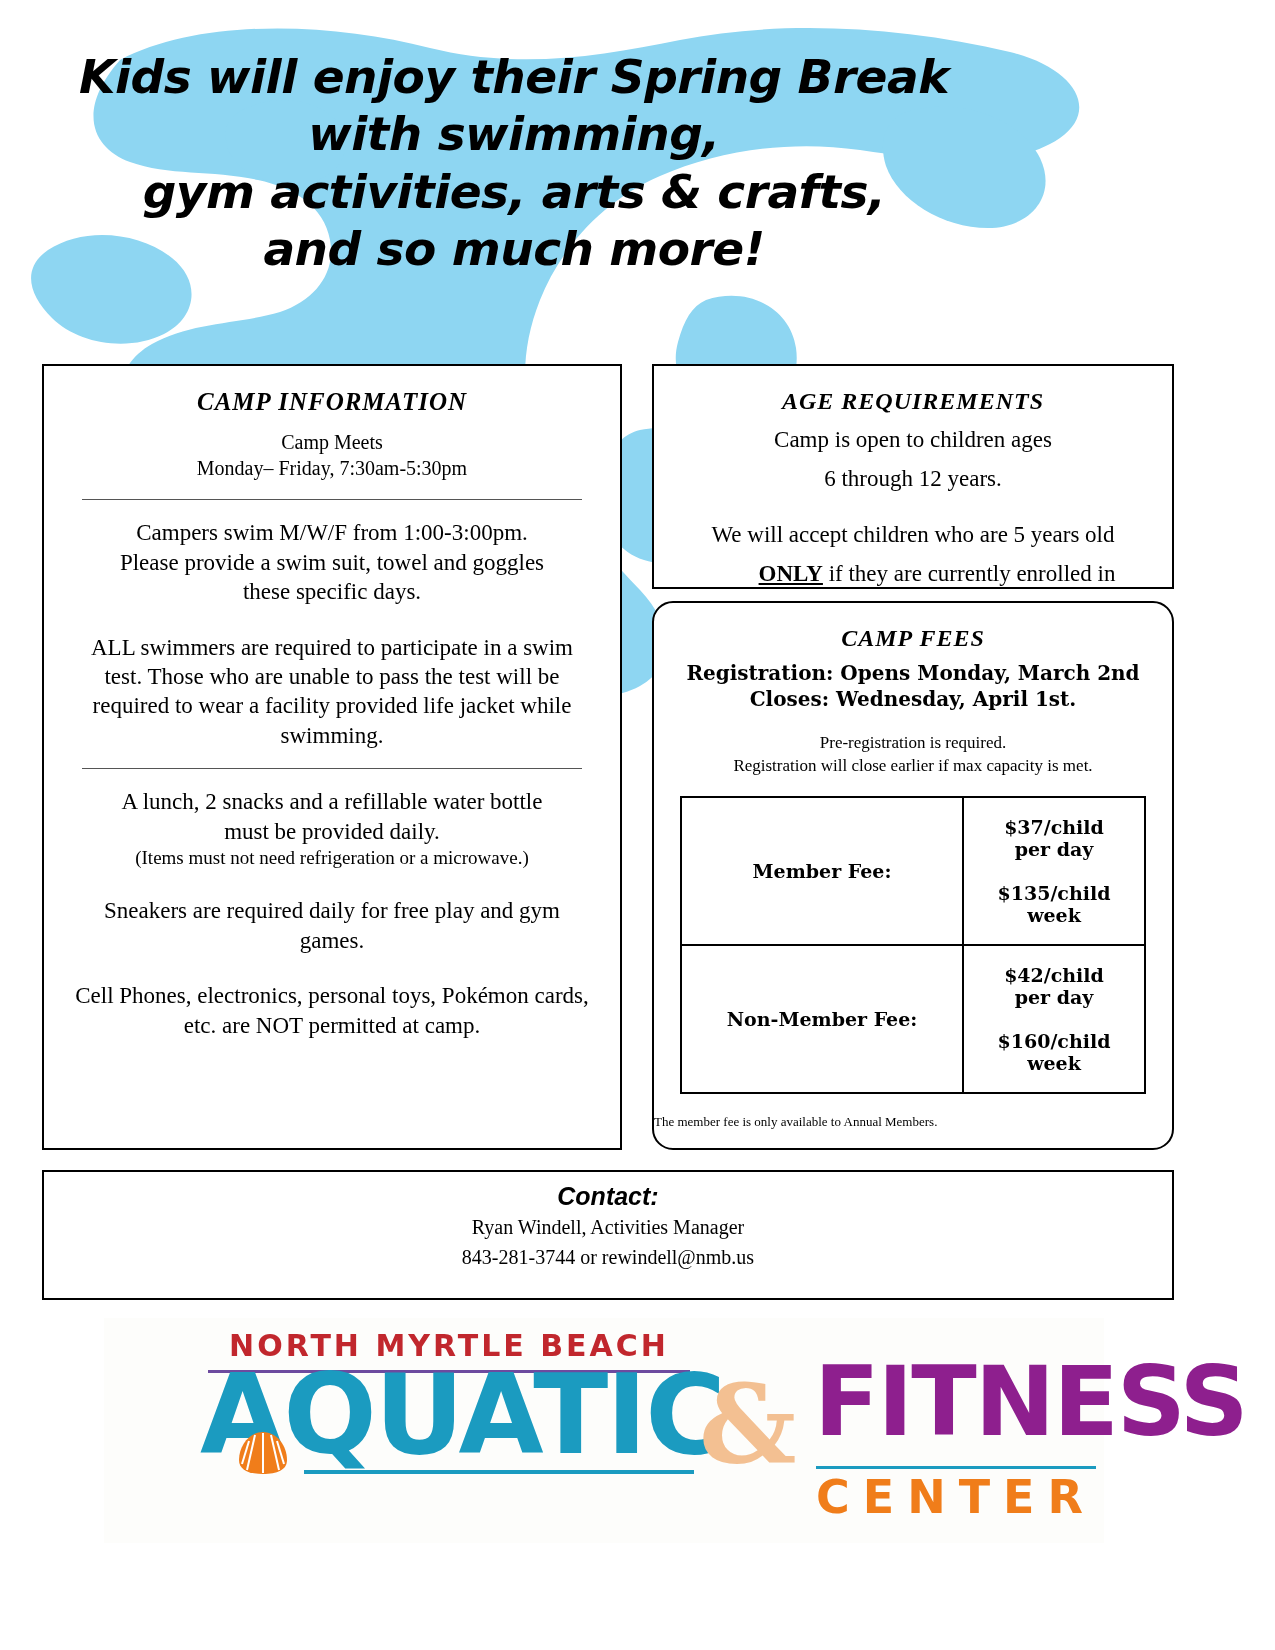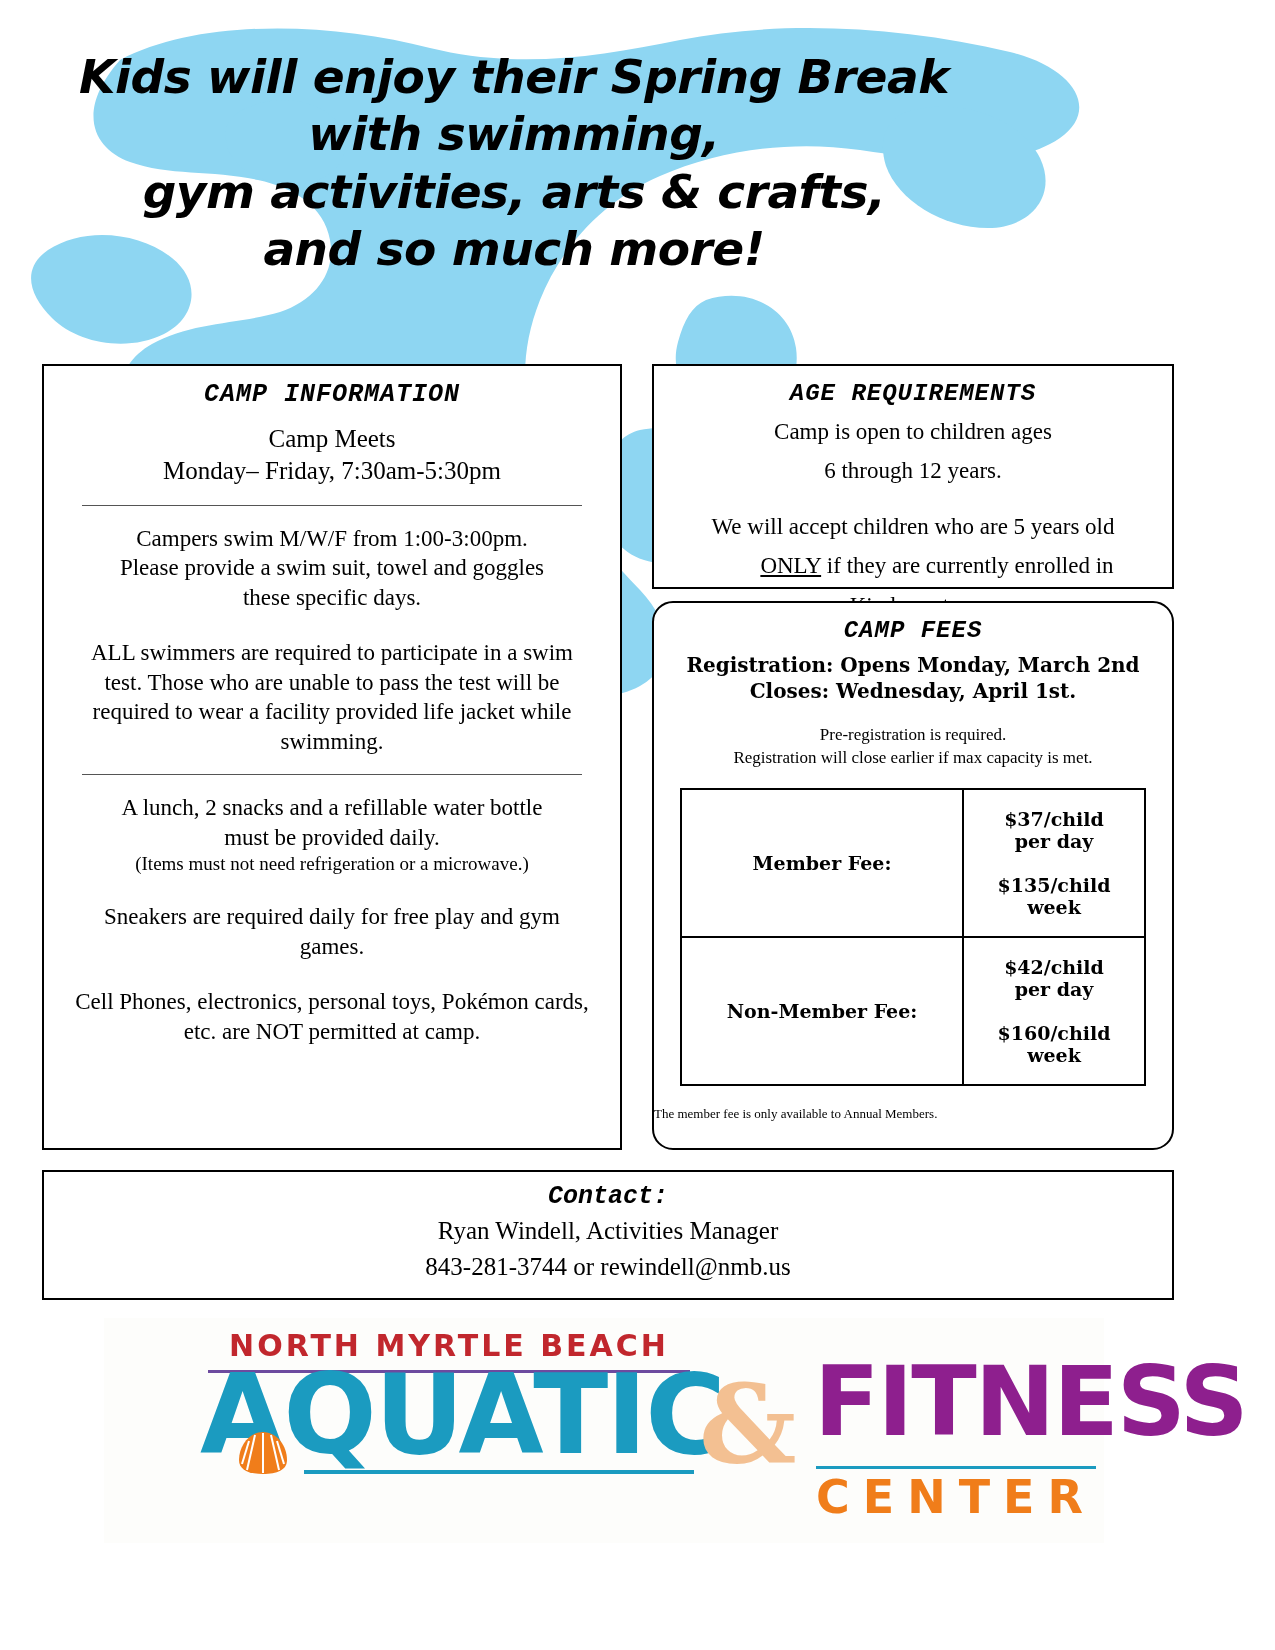--- a/index.html
+++ b/index.html
@@ -52,52 +52,52 @@
     border: 2px solid #000000;
     box-sizing: border-box;
     z-index: 3;
   }
   #camp-info-box { left: 42px;  top: 364px;  width: 580px;  height: 786px; }
   #age-box       { left: 652px; top: 364px;  width: 522px;  height: 225px; }
   #fees-box      { left: 652px; top: 601px;  width: 522px;  height: 549px; border-radius: 21px; }
   #contact-box   { left: 42px;  top: 1170px; width: 1132px; height: 130px; }
 
   .box-title {
-    font-family: Liberation Mono, monospace;
+    font-family: Liberation Serif, serif;
     font-weight: bold;
     font-style: italic;
     font-size: 25px;
     letter-spacing: 1px;
     text-align: center;
-    margin-top: 14px;
+    margin-top: 22px;
   }
   .box-title.small { font-size: 24px; }
 
   .ctext {
     text-align: center;
-    font-size: 25px;
+    font-size: 20px;
     line-height: 1.28;
   }
   .ctext.sm { font-size: 23px; }
   .ctext.xs { font-size: 19px; }
 
   .rule {
     border: none;
     border-top: 1px solid #555;
     margin: 18px 38px;
   }
 
   
   #camp-info-box .meets { margin-top: 14px; }
   #camp-info-box .para  { margin: 0 26px 0 26px; }
   #camp-info-box .gap   { height: 26px; }
 
   
   #age-box .ctext { margin: 10px 22px 0 22px; }
-  #age-box u { text-decoration: underline; font-weight: normal; margin-left: 48px; }
+  #age-box u { text-decoration: underline; font-weight: bold; margin-left: 48px; }
 
   
   .fees-reg {
     font-family: "DejaVu Serif", serif;
     font-weight: bold;
     font-size: 20px;
     text-align: center;
     line-height: 1.3;
     margin-top: 8px;
   }
@@ -125,21 +125,21 @@
   }
   table.fees td.label { width: 232px; }
   table.fees .line2 { margin-top: 22px; }
   .fees-footer {
     font-size: 13px;
     margin-top: 20px;
   }
 
   
   .contact-title {
-    font-family: Liberation Mono, monospace;
+    font-family: Liberation Sans, sans-serif;
     font-weight: bold;
     font-style: italic;
     font-size: 25px;
     text-align: center;
     margin-top: 10px;
   }
   #contact-box .ctext { margin-top: 4px; }
 
   
   .logo-wrap {

